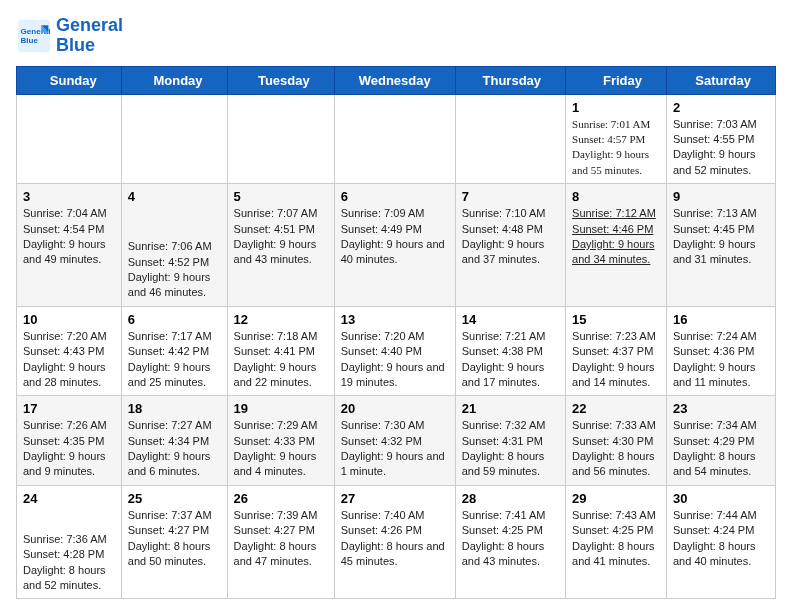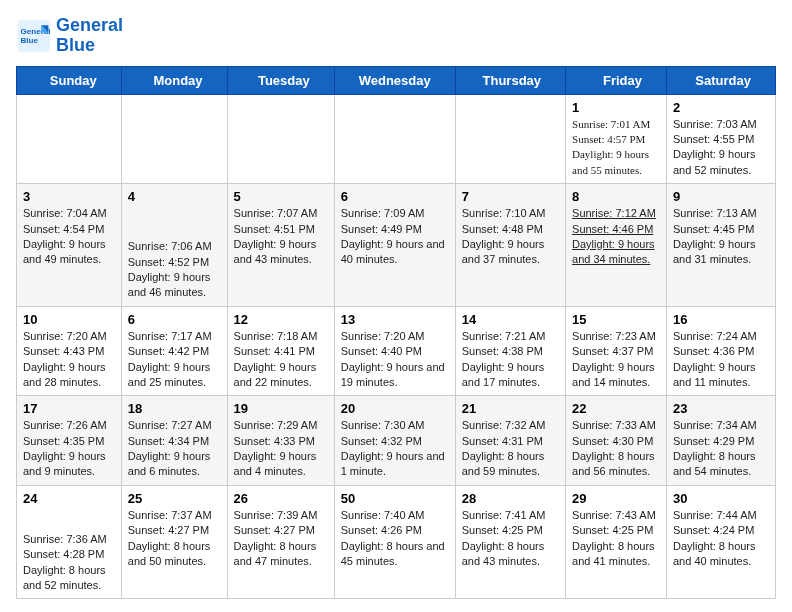--- a/index.html
+++ b/index.html
@@ -284,21 +284,21 @@
 Sunset: 4:27 PM
 Daylight: 8 hours and 50 minutes.</div>
         </td>
         <td>
           <span class="day-num">26</span>
           <div class="day-detail" style="white-space: pre-line;">Sunrise: 7:39 AM
 Sunset: 4:27 PM
 Daylight: 8 hours and 47 minutes.</div>
         </td>
         <td>
-          <span class="day-num">50</span>
+          <span class="day-num">27</span>
           <div class="day-detail" style="white-space: pre-line;">Sunrise: 7:40 AM
 Sunset: 4:26 PM
 Daylight: 8 hours and 45 minutes.</div>
         </td>
         <td>
           <span class="day-num">28</span>
           <div class="day-detail" style="white-space: pre-line;">Sunrise: 7:41 AM
 Sunset: 4:25 PM
 Daylight: 8 hours and 43 minutes.</div>
         </td>

